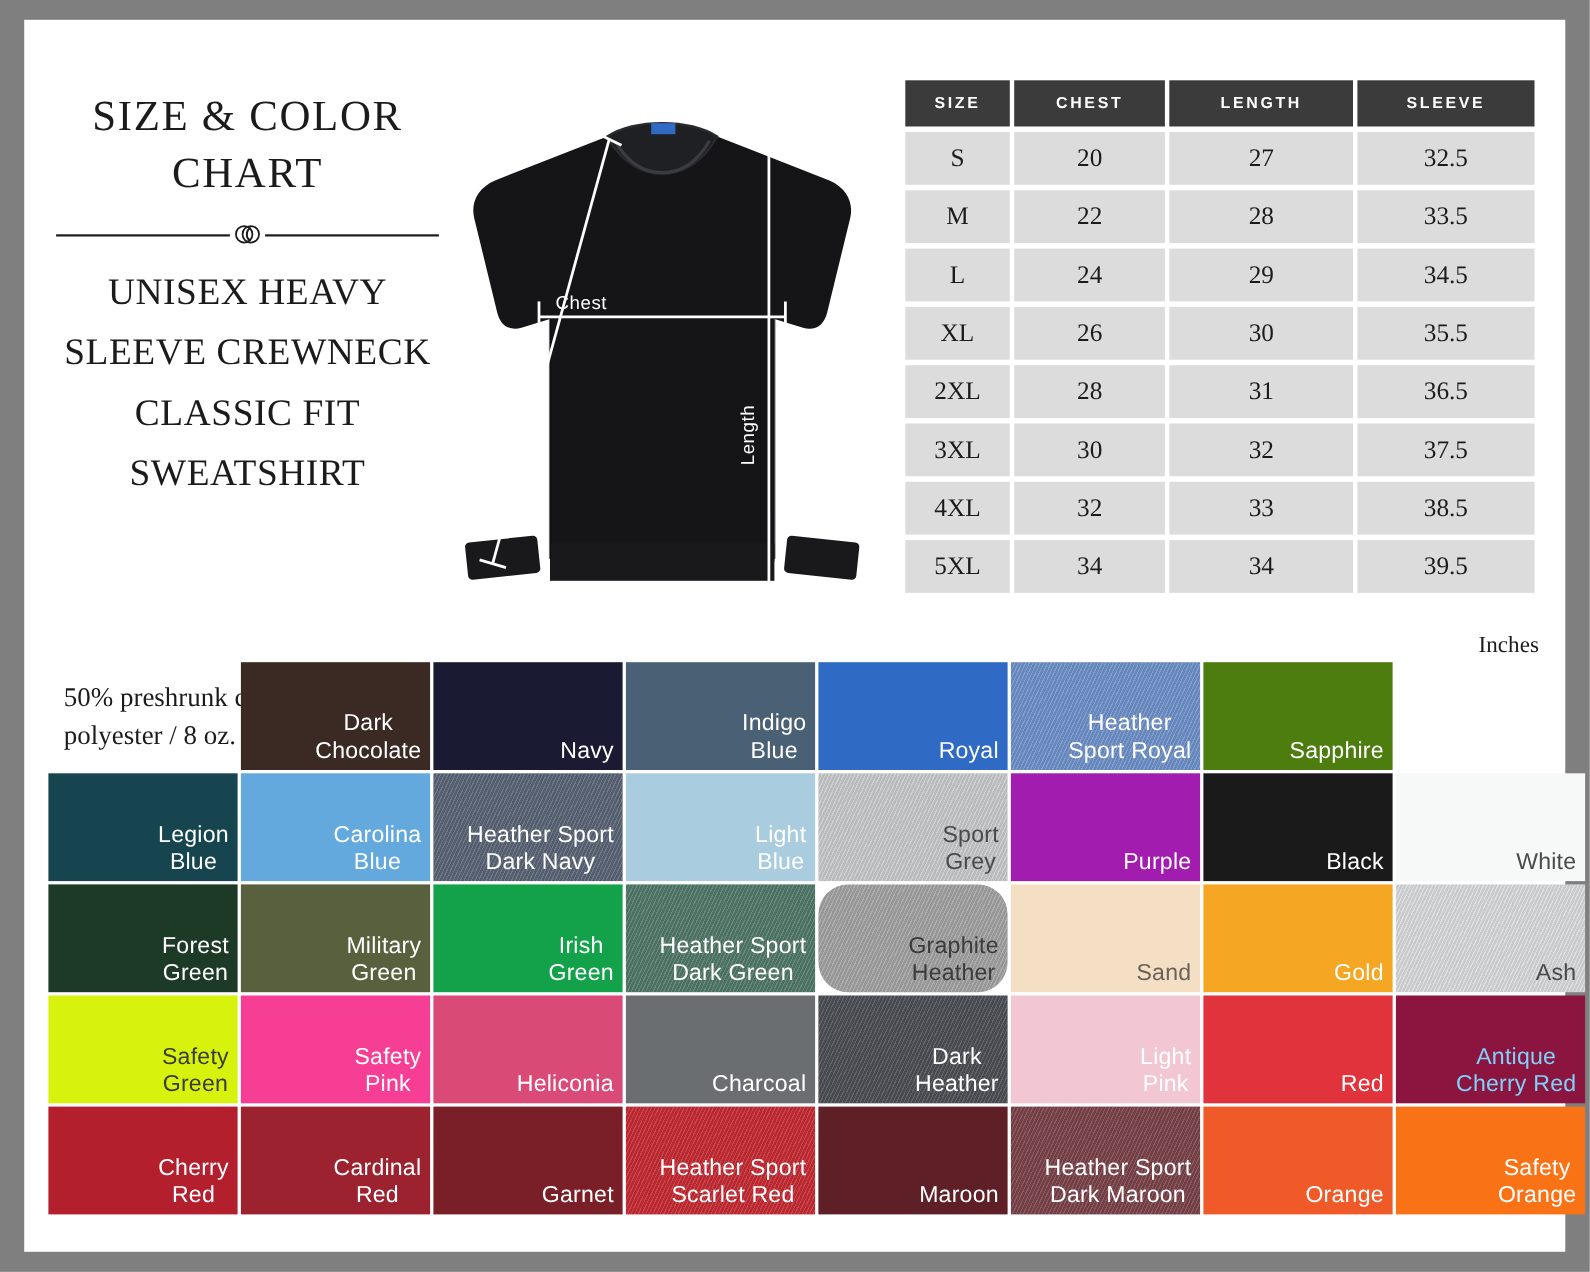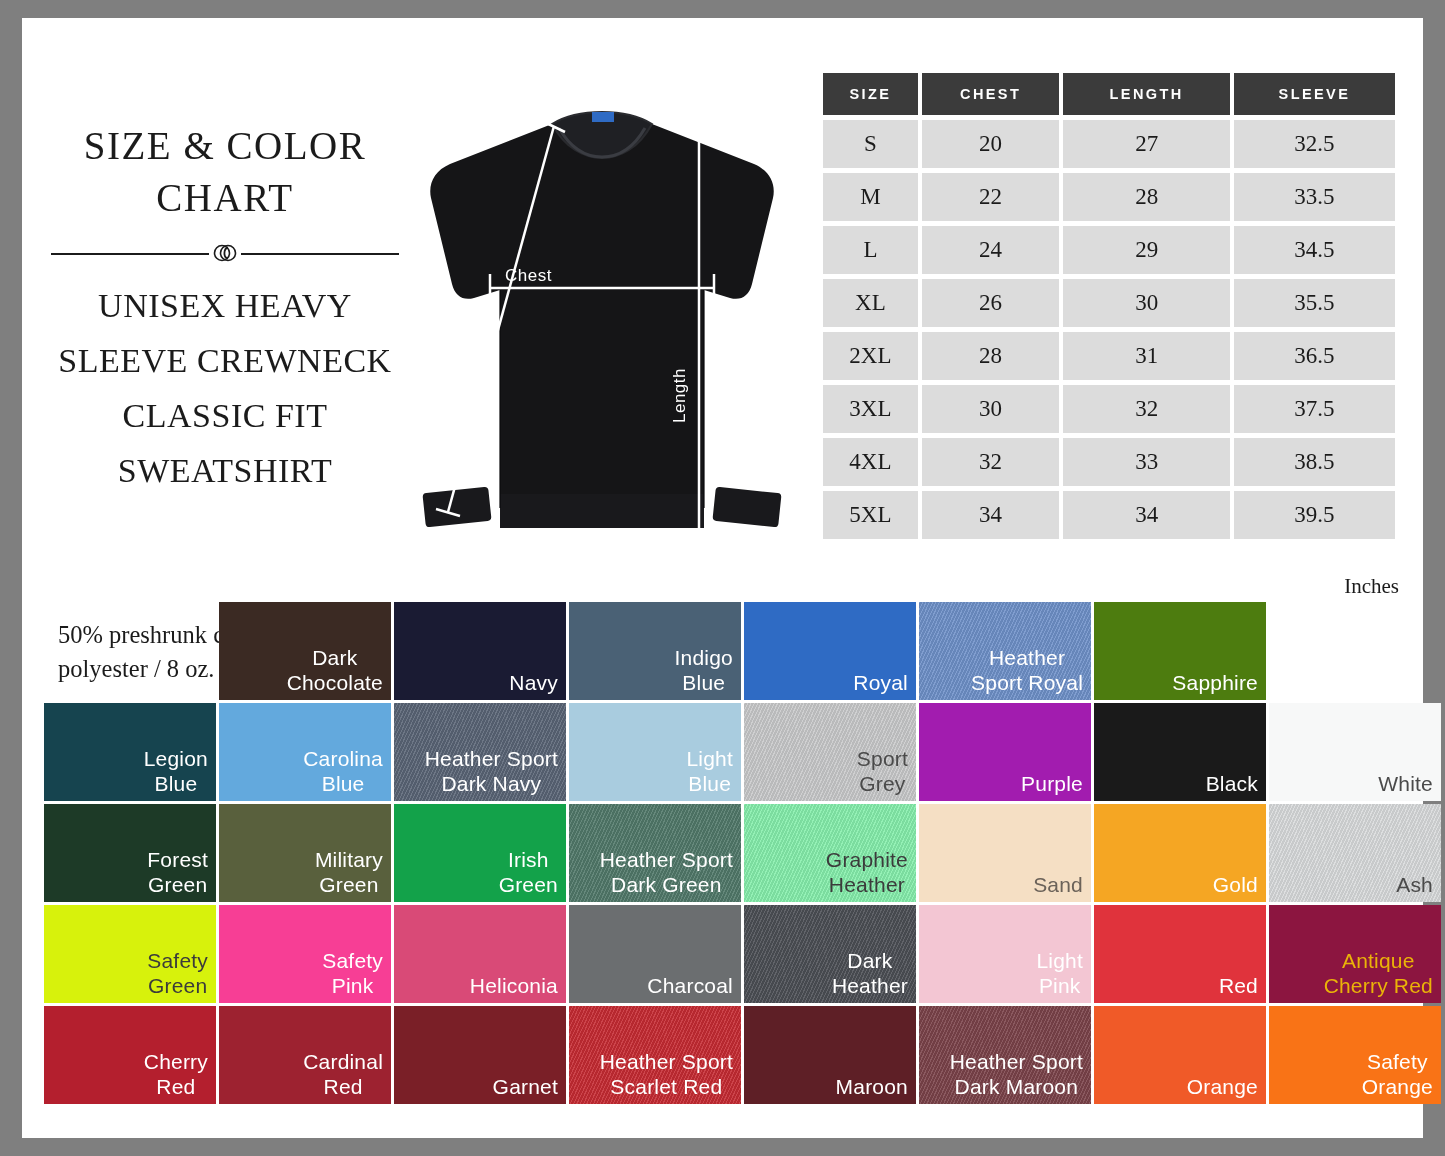--- a/index.html
+++ b/index.html
@@ -32,21 +32,20 @@
 
   
   .title-block {
     position: absolute;
     left: 18px;
     top: 62px;
     width: 370px;
     text-align: center;
     font-family: "Liberation Serif", serif;
     color: #1b1b1b;
-    margin-top: 40px;
   }
   .title-main {
     font-size: 39px;
     letter-spacing: 1.5px;
     line-height: 52px;
   }
   .divider {
     position: relative;
     margin: 14px auto 6px auto;
     width: 348px;
@@ -391,21 +390,21 @@
       </div>
       <div class="swatch" style="background: rgb(19, 162, 74);">
         <div class="name" style="color: rgb(255, 255, 255);">Irish
 Green</div>
       </div>
       <div class="swatch" style="background: rgb(81, 121, 106);">
         <div class="heather-tex"></div>
         <div class="name" style="color: rgb(255, 255, 255);">Heather Sport
 Dark Green</div>
       </div>
-      <div class="swatch" style="background: #86efac;">
+      <div class="swatch" style="background: #a3a3a3; border-radius: 27px;">
         <div class="heather-tex"></div>
         <div class="name" style="color: rgb(59, 59, 59);">Graphite
 Heather</div>
       </div>
       <div class="swatch" style="background: rgb(245, 223, 196);">
         <div class="name" style="color: rgb(107, 98, 89);">Sand</div>
       </div>
       <div class="swatch" style="background: rgb(245, 166, 35);">
         <div class="name" style="color: rgb(255, 255, 255);">Gold</div>
       </div>
@@ -433,21 +432,21 @@
 Heather</div>
       </div>
       <div class="swatch" style="background: rgb(243, 198, 211);">
         <div class="name" style="color: rgb(255, 255, 255);">Light
 Pink</div>
       </div>
       <div class="swatch" style="background: rgb(224, 51, 60);">
         <div class="name" style="color: rgb(255, 255, 255);">Red</div>
       </div>
       <div class="swatch" style="background: rgb(140, 21, 64);">
-        <div class="name" style="color: #eab308;">Antique
+        <div class="name" style="color: #7dd3fc;">Antique
 Cherry Red</div>
       </div>
       <div class="swatch" style="background: rgb(180, 31, 46);">
         <div class="name" style="color: rgb(255, 255, 255);">Cherry
 Red</div>
       </div>
       <div class="swatch" style="background: rgb(157, 34, 48);">
         <div class="name" style="color: rgb(255, 255, 255);">Cardinal
 Red</div>
       </div>

